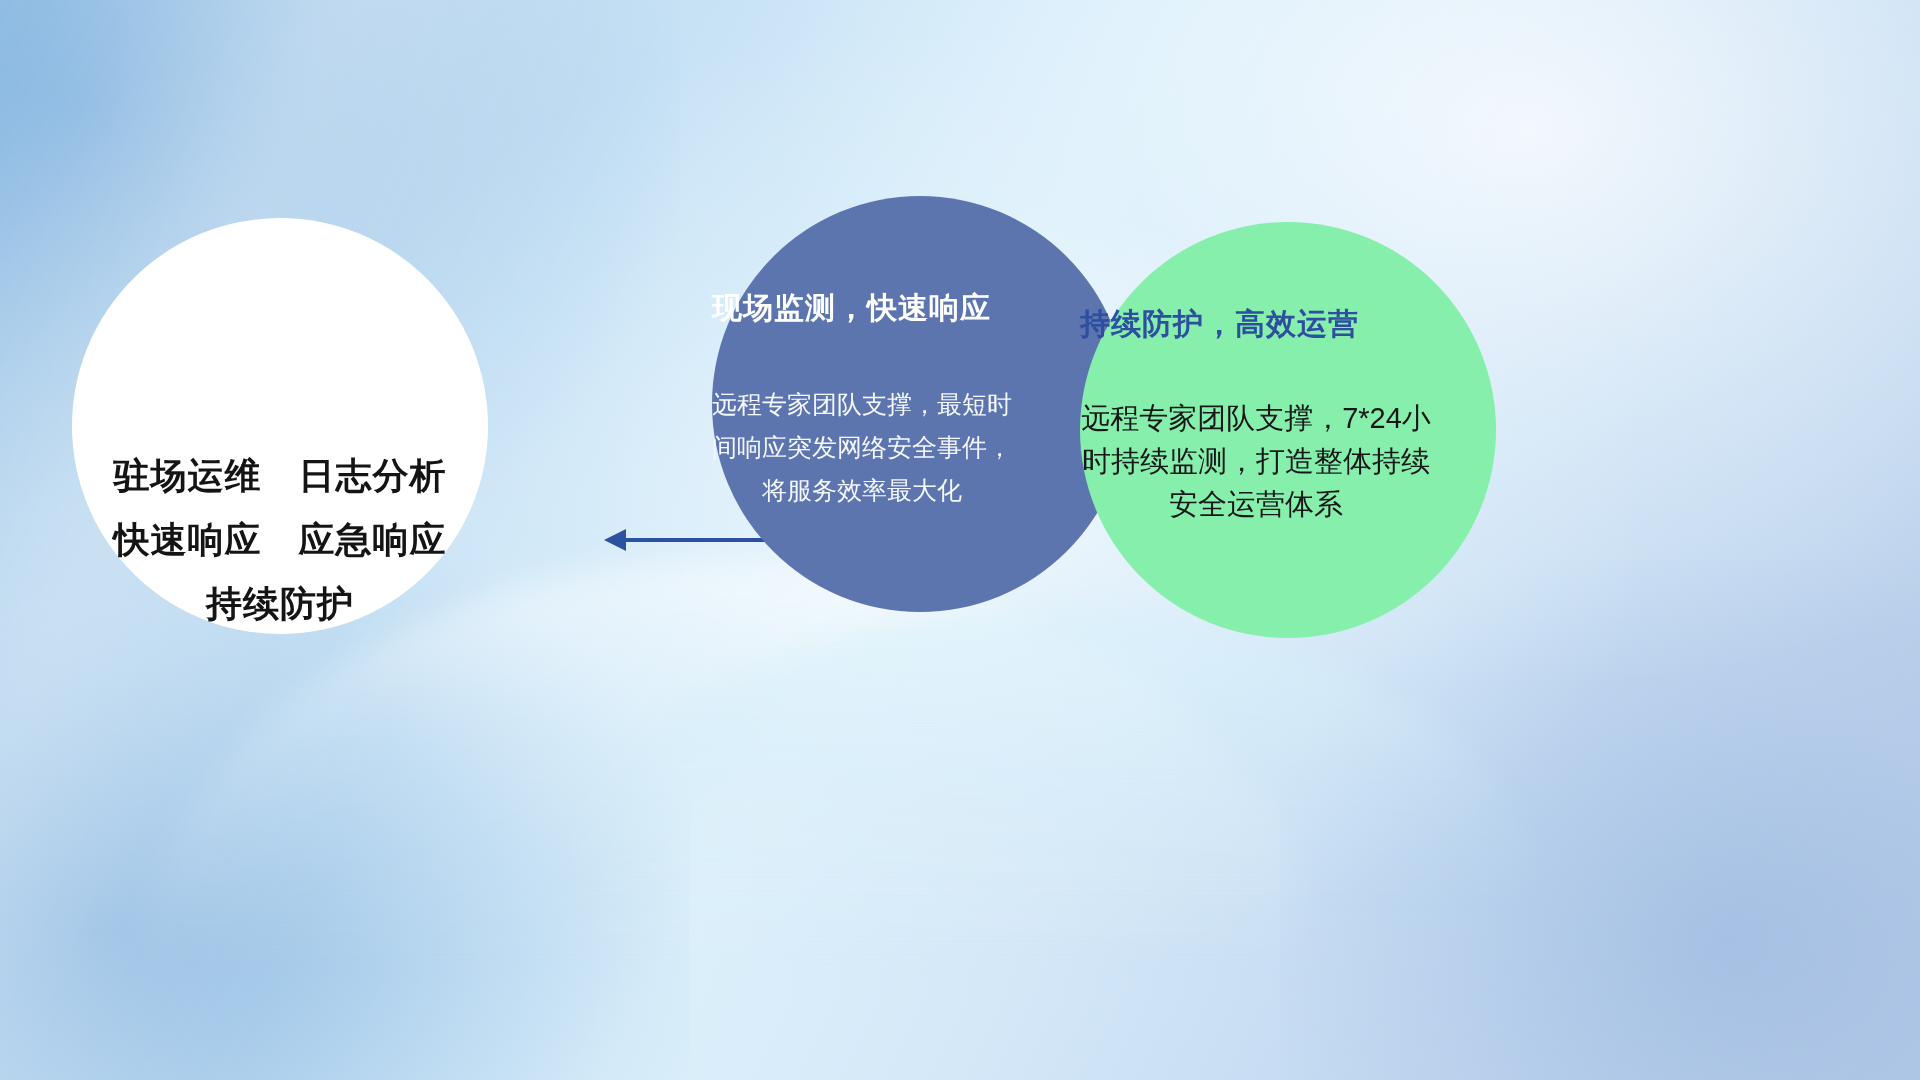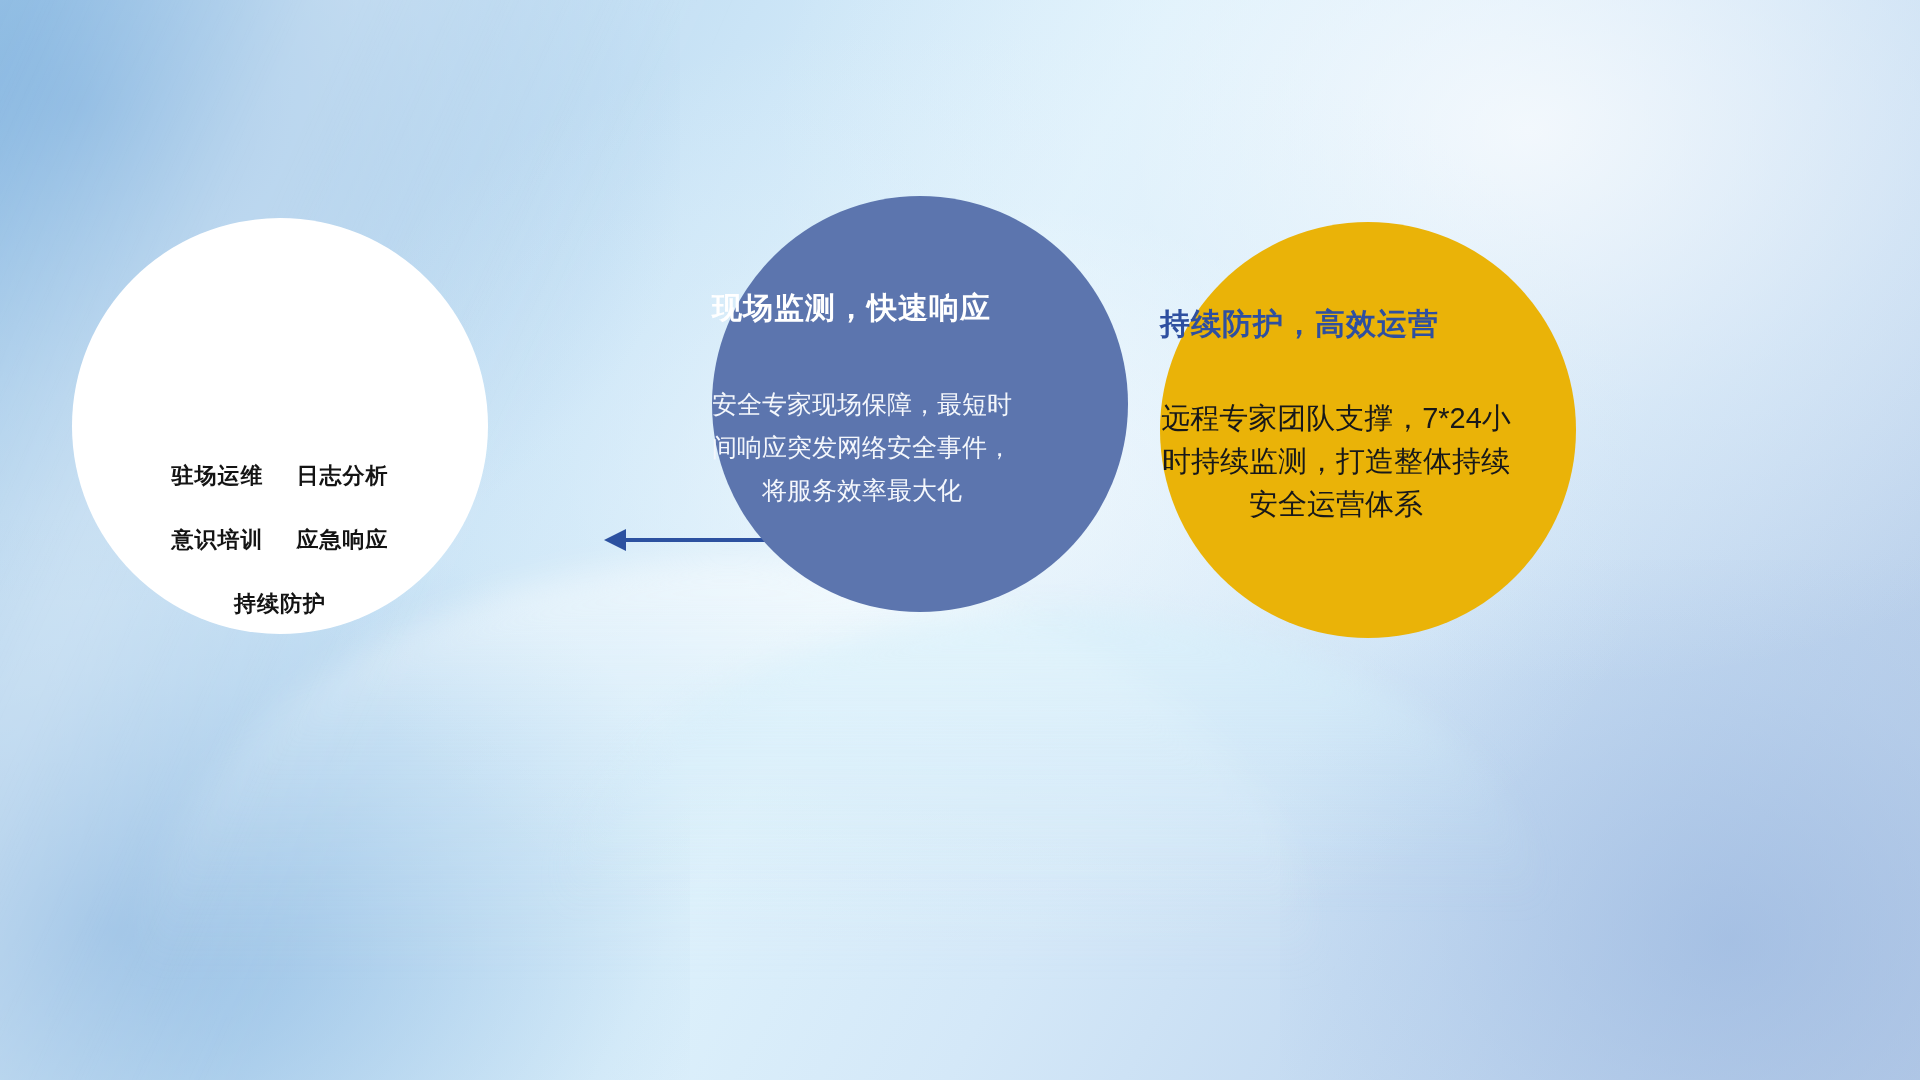--- a/index.html
+++ b/index.html
@@ -135,21 +135,21 @@
     height: 4px;
     background: #2c51a0;
     margin-top: 186px;
     border-radius: 1px;
   }
   .left-lines {
     margin-top: 40px;
     text-align: center;
     color: #141414;
     font-weight: bold;
-    font-size: 22px;
+    font-size: 36px;
     line-height: 64px;
     letter-spacing: 1px;
   }
   .left-lines .row span + span { margin-left: 26px; }
 
   #circle-mid {
     left: 712px;
     top: 196px;
     width: 416px;
     height: 416px;
@@ -167,25 +167,25 @@
   .mid-body {
     margin-top: 54px;
     width: 300px;
     color: #f4f7fc;
     font-size: 25px;
     line-height: 43px;
     text-align: center;
   }
 
   #circle-right {
-    left: 1160px;
+    left: 1080px;
     top: 222px;
     width: 416px;
     height: 416px;
-    background: #eab308;
+    background: #86efac;
     z-index: 5;
   }
   .right-title {
     margin-top: 82px;
     color: #2e4fa0;
     font-weight: bold;
     font-size: 30px;
     letter-spacing: 1px;
     white-space: nowrap;
   }
@@ -229,32 +229,32 @@
   </svg>
 
   <div class="circle" id="circle-left">
     <div class="left-dash"></div>
     <div class="left-lines">
       <div class="row">
         <span>驻场运维</span>
         <span>日志分析</span>
       </div>
       <div class="row">
-        <span>意识培训</span>
+        <span>快速响应</span>
         <span>应急响应</span>
       </div>
       <div class="row">
         <span>持续防护</span>
       </div>
     </div>
   </div>
 
   <div class="circle" id="circle-mid">
     <div class="mid-title">现场监测，快速响应</div>
-    <div class="mid-body">安全专家现场保障，最短时间响应突发网络安全事件，将服务效率最大化</div>
+    <div class="mid-body">远程专家团队支撑，最短时间响应突发网络安全事件，将服务效率最大化</div>
   </div>
 
   <div class="circle" id="circle-right">
     <div class="right-title">持续防护，高效运营</div>
     <div class="right-body">远程专家团队支撑，7*24小时持续监测，打造整体持续安全运营体系</div>
   </div>
 
 </div>
 
 </body></html>

